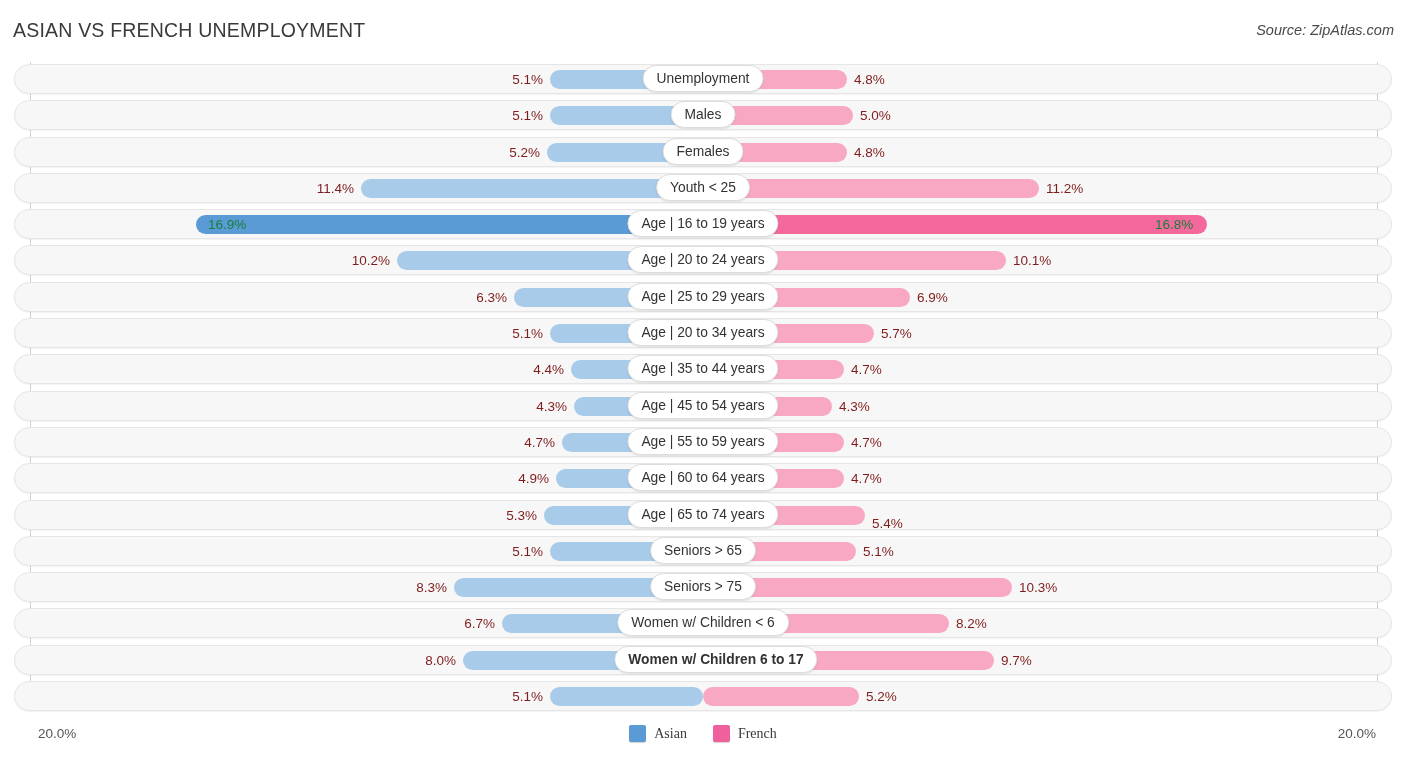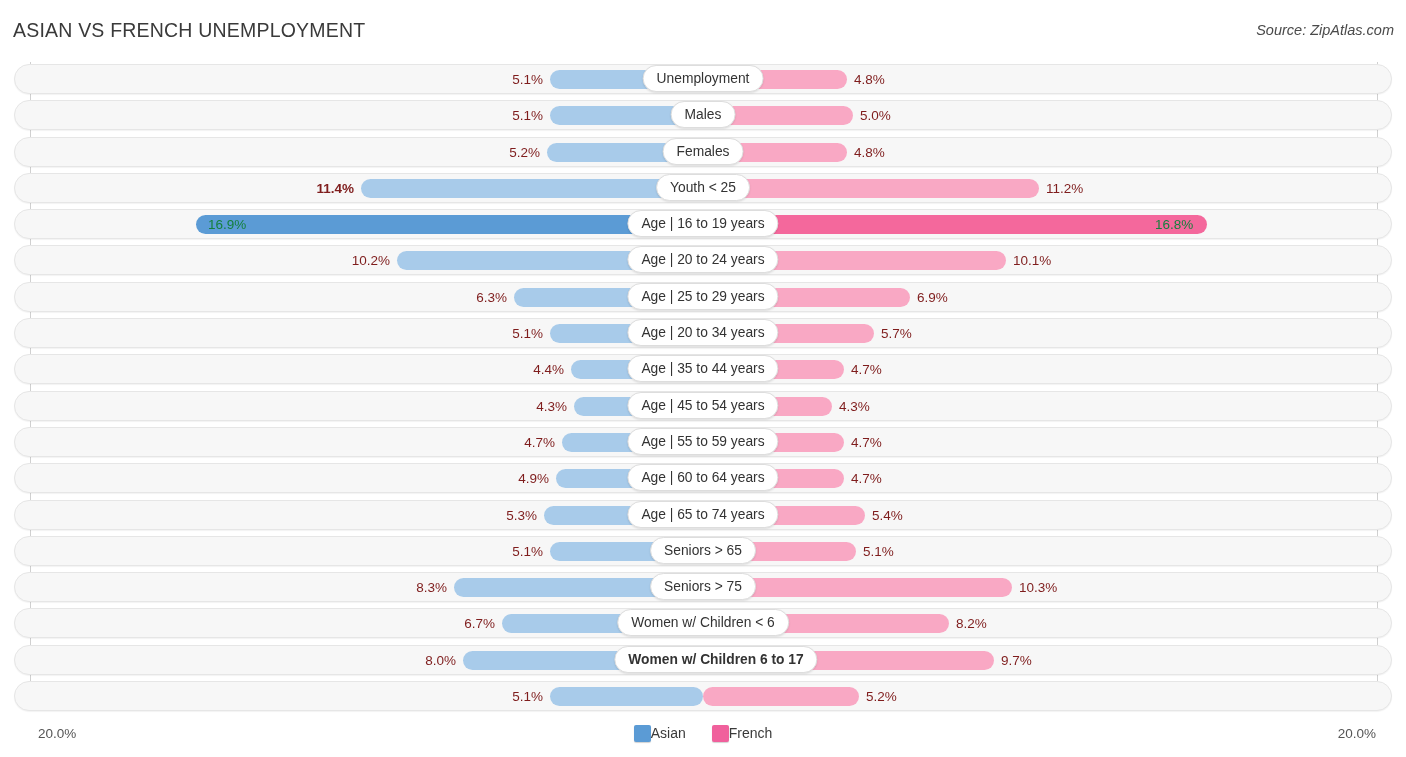--- a/index.html
+++ b/index.html
@@ -154,21 +154,23 @@
     position: absolute;
     left: 0; right: 0;
     top: 8px;
     display: flex;
     justify-content: center;
     align-items: center;
     gap: 26px;
   }
   .legend-item {
     display: flex;
-    align-items: flex-start;
+    align-items: flex-end;
+    gap: 8px;
+    font-family: Liberation Serif, serif;
   }
   .swatch {
     width: 17px; height: 17px;
     border-radius: 2px;
     box-shadow: 0 1px 1px rgba(0,0,0,0.18);
   }
   .legend-label {
     font-size: 14px;
     color: #3a3a3a;
   }
@@ -208,21 +210,21 @@
           <div class="bar left" style="left: 547px; width: 156px;"></div>
           <div class="bar right" style="left: 703px; width: 144px;"></div>
           <div class="val left" style="right: 866px;">5.2%</div>
           <div class="val right" style="left: 854px;">4.8%</div>
           <div class="pill" style="left: 703px;">Females</div>
         </div>
         <div class="row">
           <div class="track"></div>
           <div class="bar left" style="left: 361px; width: 342px;"></div>
           <div class="bar right" style="left: 703px; width: 336px;"></div>
-          <div class="val left" style="right: 1052px; font-weight: bold;">11.4%</div>
+          <div class="val left" style="right: 1052px;">11.4%</div>
           <div class="val right" style="left: 1046px;">11.2%</div>
           <div class="pill" style="left: 703px;">Youth &lt; 25</div>
         </div>
         <div class="row highlight">
           <div class="track"></div>
           <div class="bar left" style="left: 196px; width: 507px;"></div>
           <div class="bar right" style="left: 703px; width: 504px;"></div>
           <div class="val left inside" style="left: 208px;">16.9%</div>
           <div class="val right inside" style="left: 1155px;">16.8%</div>
           <div class="pill" style="left: 703px;">Age | 16 to 19 years</div>
@@ -281,21 +283,21 @@
           <div class="bar right" style="left: 703px; width: 141px;"></div>
           <div class="val left" style="right: 857px;">4.9%</div>
           <div class="val right" style="left: 851px;">4.7%</div>
           <div class="pill" style="left: 703px;">Age | 60 to 64 years</div>
         </div>
         <div class="row">
           <div class="track"></div>
           <div class="bar left" style="left: 544px; width: 159px;"></div>
           <div class="bar right" style="left: 703px; width: 162px;"></div>
           <div class="val left" style="right: 869px;">5.3%</div>
-          <div class="val right" style="left: 872px;">5.4%</div>
+          <div class="val right" style="left: 872px; margin-top: 8px;">5.4%</div>
           <div class="pill" style="left: 703px;">Age | 65 to 74 years</div>
         </div>
         <div class="row">
           <div class="track"></div>
           <div class="bar left" style="left: 550px; width: 153px;"></div>
           <div class="bar right" style="left: 703px; width: 153px;"></div>
           <div class="val left" style="right: 863px;">5.1%</div>
           <div class="val right" style="left: 863px;">5.1%</div>
           <div class="pill" style="left: 703px;">Seniors &gt; 65</div>
         </div>

